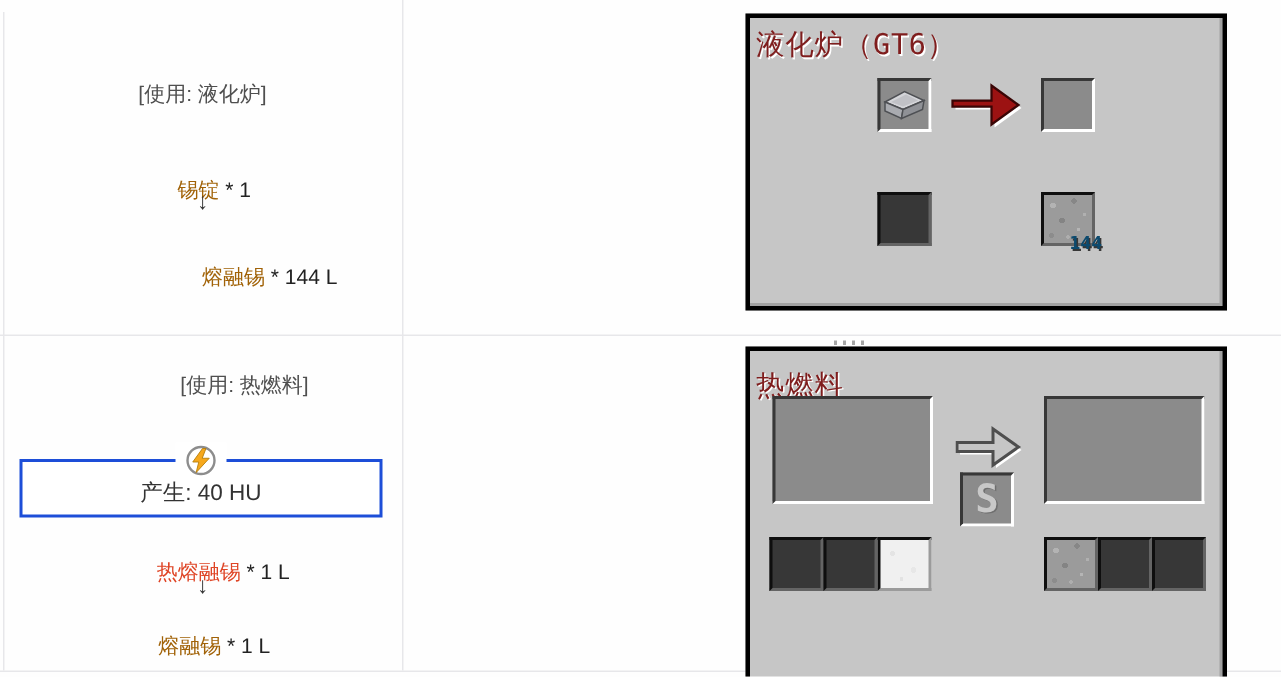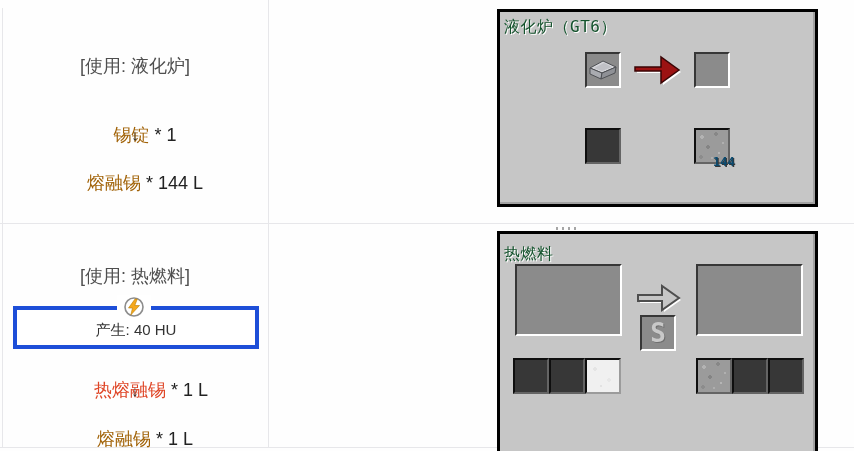--- a/index.html
+++ b/index.html
@@ -8,49 +8,49 @@
     background:#fefefe;
     font-family:"Liberation Sans", sans-serif;
   }
   
   .vline,.hline{position:absolute;background:#e7e7ea;}
   .vline{width:1px;}
   .hline{height:1px;}
   
   .cell-line{
     position:absolute;left:2px;width:266px;text-align:center;
-    font-size:18px;color:#222;white-space:pre;
+    font-size:14px;color:#222;white-space:pre;
   }
   .usage{color:#4f4f4f;}
   a.bluelink{color:#a16207;text-decoration:none;cursor:pointer;}
   a.redlink{color:#df4526;text-decoration:none;cursor:pointer;margin-left:12px;}
   .downarrow{color:#333;font-size:15px;}
   
   .energy-box{
     position:absolute;left:13px;top:306px;width:238px;height:35px;
-    border:4px solid #1d4ed8;background:#fff;
+    border:2px solid #1d4ed8;background:#fff;
   }
   .energy-box .energy-label{
     margin-top:11px;text-align:center;font-size:15px;color:#333;
   }
   .energy-icon-wrap{
     position:absolute;left:117px;top:295px;width:34px;height:23px;
     background:#fff;display:flex;align-items:center;justify-content:center;
   }
   
   .mc-panel{
     position:absolute;left:497px;width:321px;
     background:#c6c6c6;border:3px solid #000;box-sizing:border-box;
     box-shadow:inset -2px -2px 0 0 #a2a2a2;
   }
   .mc-title{
     position:absolute;
     font-family:"DejaVu Sans Mono", monospace;
-    font-size:16px;letter-spacing:.5px;
-    color:#14532d;text-shadow:1px 1px 0 #ffffff;white-space:pre;
+    font-size:19px;letter-spacing:.5px;
+    color:#7f1d1d;text-shadow:1px 1px 0 #ffffff;white-space:pre;
   }
   .slot{position:absolute;width:32px;height:32px;border:2px solid;box-sizing:content-box;}
   .slot-std{background:#8b8b8b;border-color:#373737 #ffffff #ffffff #373737;}
   .slot-dark{background:#373737;border-color:#0e0e0e #646464 #646464 #0e0e0e;}
   .slot-fluid{
     border-color:#0e0e0e #646464 #646464 #0e0e0e;
     background-color:#9b9b9b;
     background-image:
       radial-gradient(circle 3px at 6px 7px,#b3b3b3 60%,transparent 62%),
       radial-gradient(circle 3px at 20px 4px,#878787 60%,transparent 62%),
@@ -99,21 +99,21 @@
 <div class="vline" style="left:268px;top:0;height:447px;"></div>
 <div class="hline" style="left:0;top:223px;width:854px;"></div>
 <div class="hline" style="left:0;top:447px;width:854px;"></div>
 
 <div>
   <div class="cell-line usage" style="top:54px;">[使用: 液化炉]</div>
   <div class="cell-line" style="top:102px;">
     <a class="bluelink">锡锭</a><span> * 1</span>
   </div>
   <div class="cell-line downarrow" style="top:126px;">↓</div>
-  <div class="cell-line" style="top:150px;">
+  <div class="cell-line" style="top:160px;margin-left:37px;">
     <a class="bluelink">熔融锡</a><span> * 144 L</span>
   </div>
 </div>
 
 <div class="mc-panel" style="top:9px;height:198px;">
   <div class="mc-title" style="left:4px;top:5px;">液化炉（GT6）</div>
 
   <div class="slot slot-std" style="left:85px;top:40px;">
     <svg width="30" height="22" viewBox="0 0 30 22" style="position:absolute;left:1px;top:5px;">
       <polygon points="2,9 15,2 28,8 14,14" fill="#d4d5d9" stroke="#4e5054" stroke-width="1"></polygon>
@@ -130,21 +130,21 @@
 
   <div class="slot slot-std" style="left:194px;top:40px;"></div>
 
   <div class="slot slot-dark" style="left:85px;top:116px;"></div>
 
   <div class="slot slot-fluid" style="left:194px;top:116px;"></div>
   <div class="fluid-amount" style="left:213px;top:143px;">144</div>
 </div>
 
 <div>
-  <div class="cell-line usage" style="top:264px;">[使用: 热燃料]</div>
+  <div class="cell-line usage" style="top:248px;padding-left:28px;">[使用: 热燃料]</div>
 
   <div class="energy-box">
     <div class="energy-label">产生: 40 HU</div>
   </div>
   <div class="energy-icon-wrap">
     <svg width="22" height="22" viewBox="0 0 22 22">
       <circle cx="11" cy="11" r="9" fill="#ffffff" stroke="#8d8d8d" stroke-width="1.6"></circle>
       <polygon points="12,3 5.5,12 9.5,12 7.8,19 16.5,9.5 11.8,9.5 14.3,3" fill="#f6a81c" stroke="#b57d08" stroke-width="0.6"></polygon>
     </svg>
   </div>

